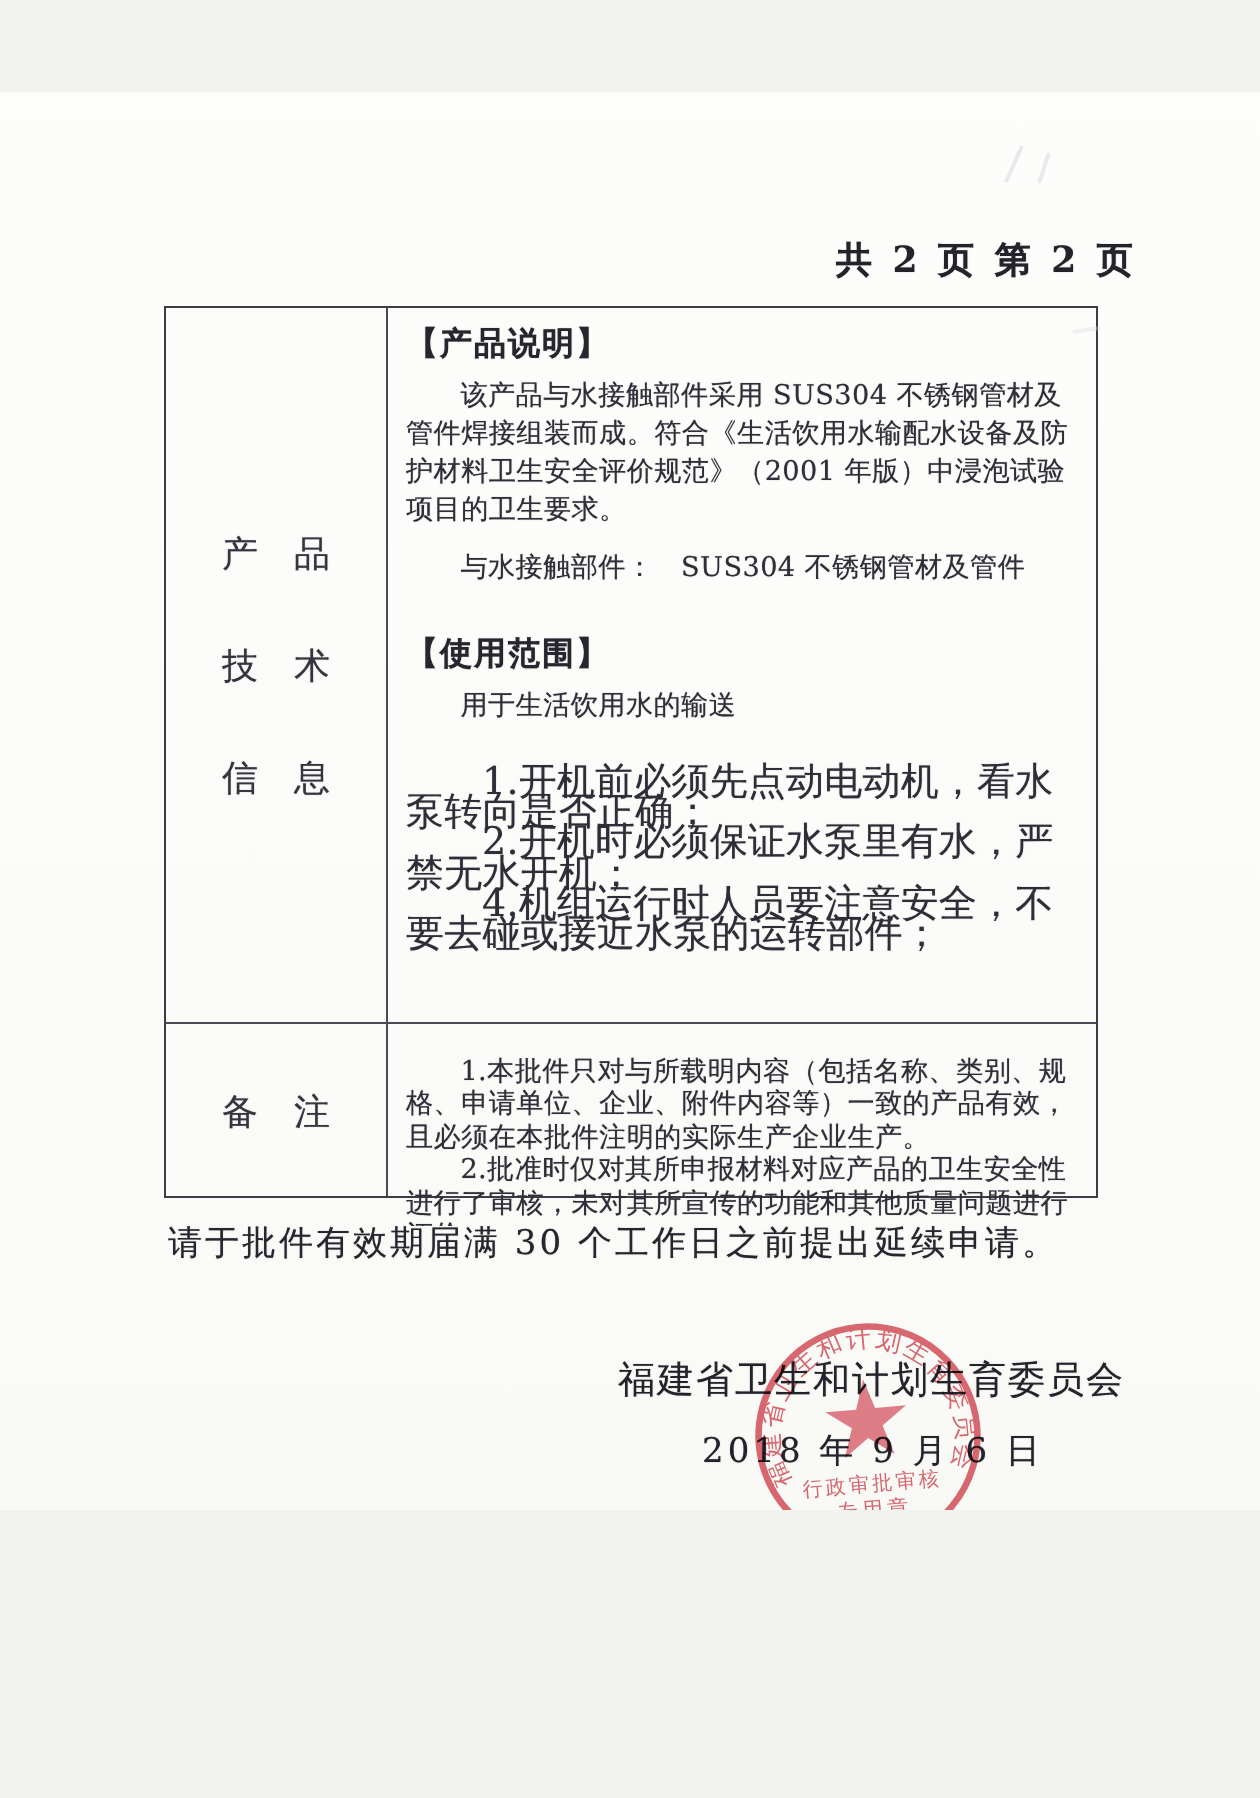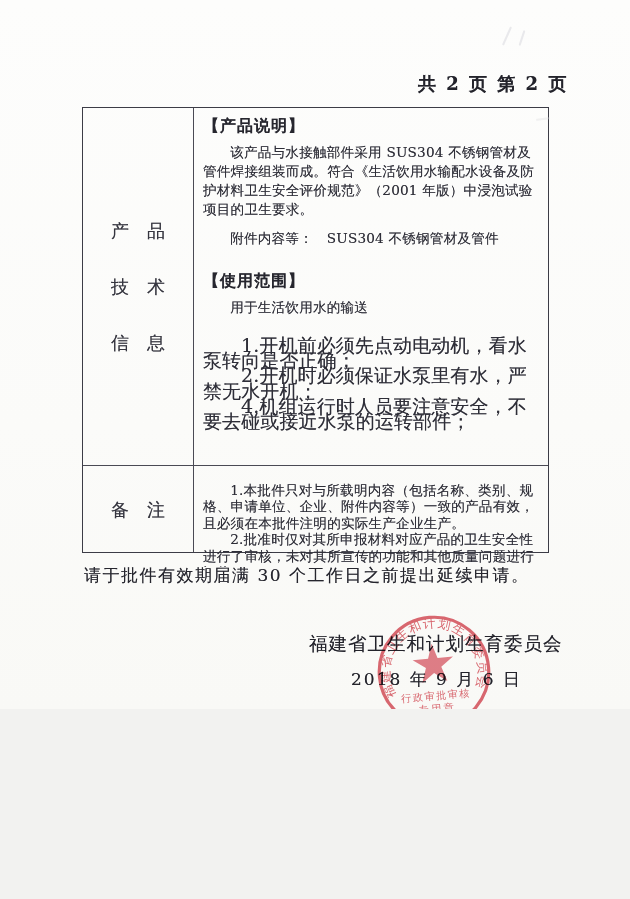--- a/index.html
+++ b/index.html
@@ -5,20 +5,21 @@
   * { margin:0; padding:0; box-sizing:border-box; }
   html,body { width:630px; height:899px; }
   body {
     font-family: "DejaVu Serif", "Liberation Serif", serif;
     background:#f2f2f0;
   }
   .page {
     position:relative; width:630px; height:709px; overflow:hidden;
     background:linear-gradient(180deg,#fdfdfc 0%, #fbfbf9 60%, #f9f9f6 100%);
     color:#2b2b33;
+    margin-top:46px;
   }
   .page-indicator {
     position:absolute; top:72px; left:418px; width:160px;
     font-size:18px; font-weight:bold; letter-spacing:2px; white-space:nowrap;
     color:#23232b;
   }
   
   .doc-table {
     position:absolute; left:82px; top:107px; width:467px; height:446px;
     border:1.6px solid #3c3c46;
@@ -84,21 +85,21 @@
         <div class="label-line">产　品</div>
         <div class="label-line">技　术</div>
         <div class="label-line">信　息</div>
       </div>
     <div class="content-cell product soft">
         <div class="section sec-0">
           <div class="sec-heading">【产品说明】</div>
           <div class="sec-para">该产品与水接触部件采用 SUS304 不锈钢管材及管件焊接组装而成。符合《生活饮用水输配水设备及防护材料卫生安全评价规范》（2001 年版）中浸泡试验项目的卫生要求。</div>
         </div>
         <div class="section sec-1">
-          <div class="sec-para">附件内容等：　SUS304 不锈钢管材及管件</div>
+          <div class="sec-para">与水接触部件：　SUS304 不锈钢管材及管件</div>
         </div>
         <div class="section sec-2">
           <div class="sec-heading">【使用范围】</div>
           <div class="sec-para">用于生活饮用水的输送</div>
         </div>
         <div class="section sec-3">
           <div class="note-item">1.开机前必须先点动电动机，看水泵转向是否正确；</div>
           <div class="note-item">2.开机时必须保证水泵里有水，严禁无水开机；</div>
           <div class="note-item">4.机组运行时人员要注意安全，不要去碰或接近水泵的运转部件；</div>
         </div>

